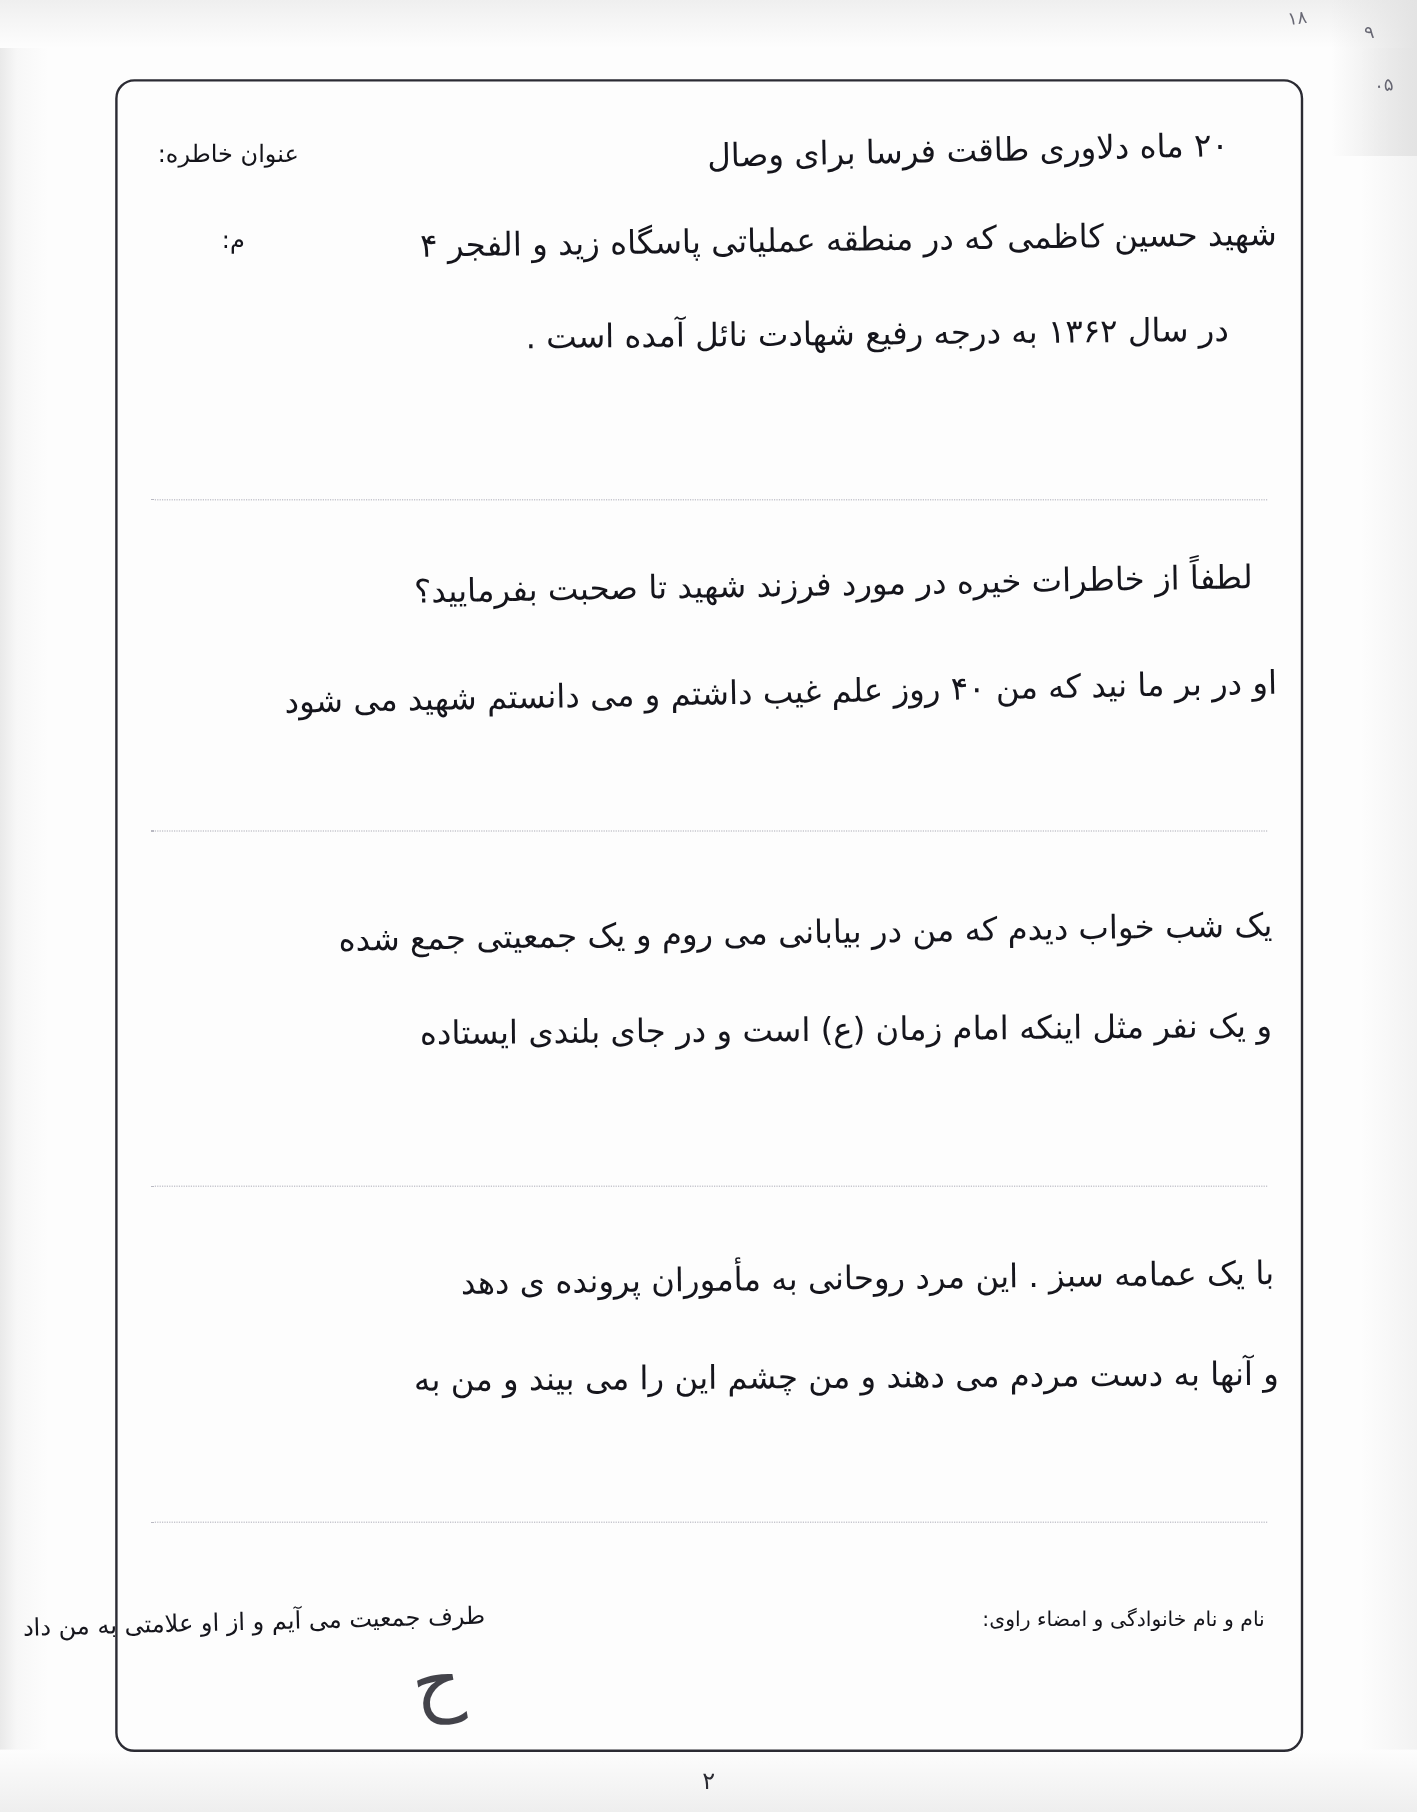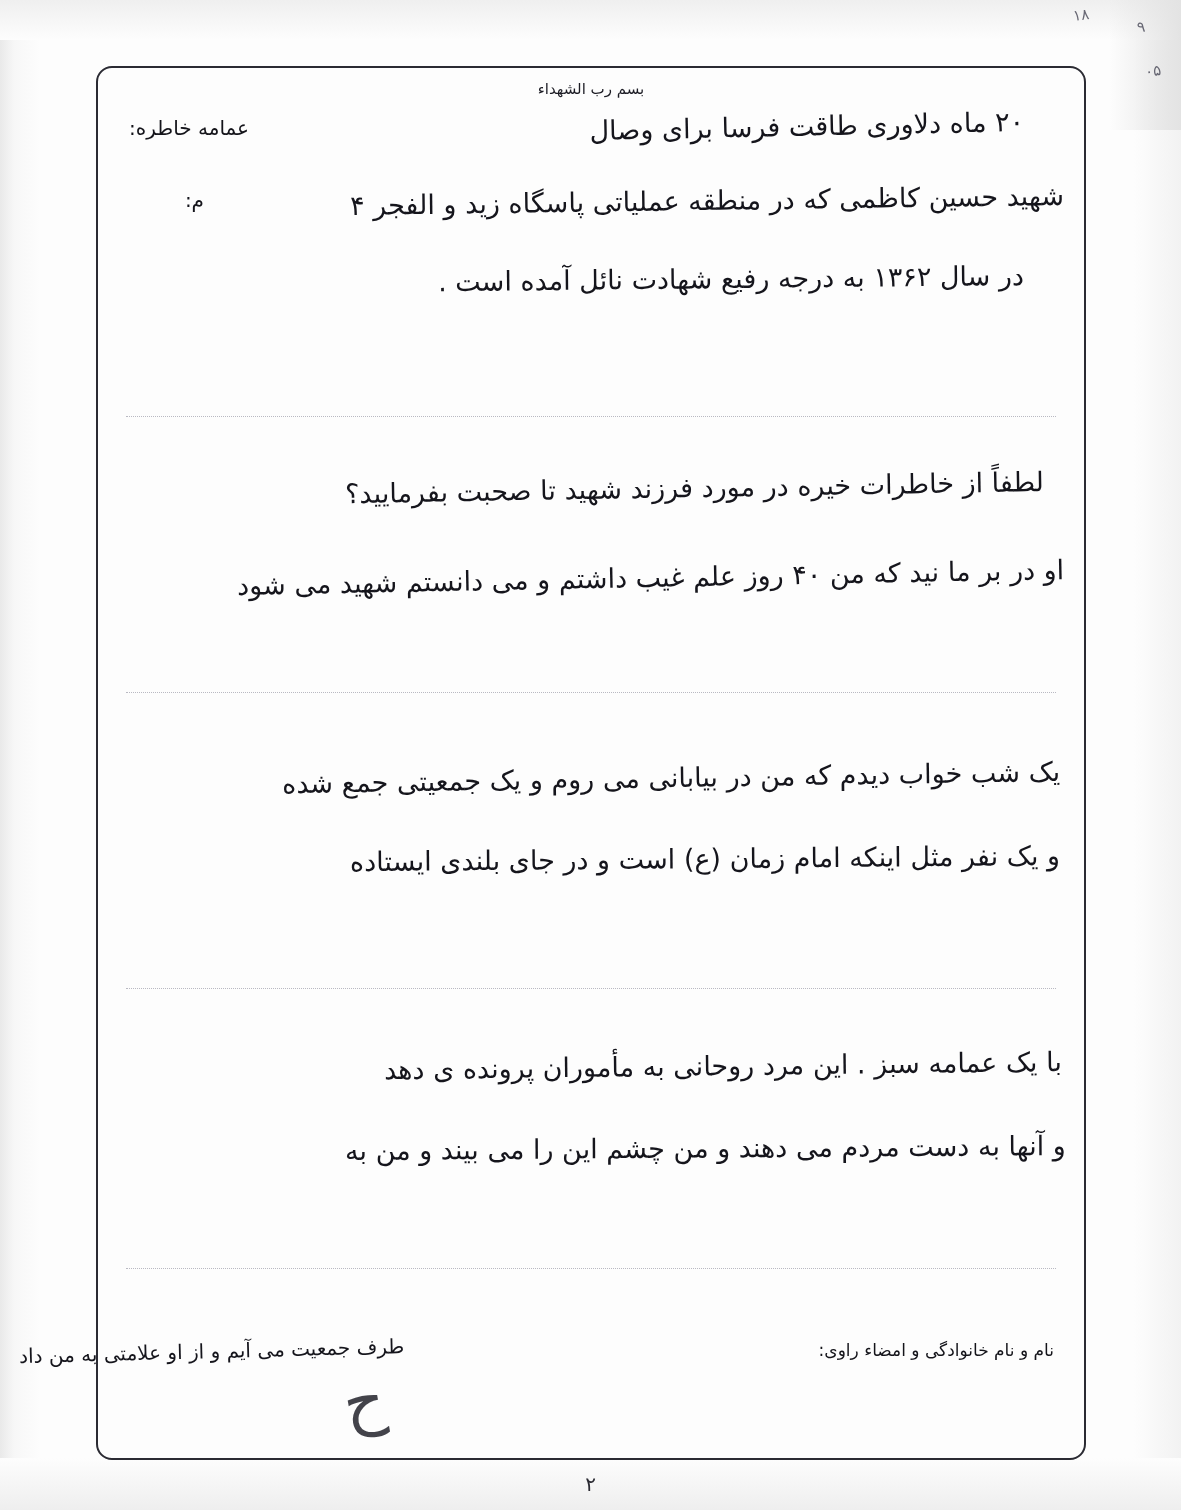--- a/index.html
+++ b/index.html
@@ -139,28 +139,27 @@
 
   <div class="corner-marks">
     <div class="edge"></div>
     <div class="scribble" style="top:6px; right:92px;">۱۸</div>
     <div class="scribble" style="top:18px; right:36px;">۹</div>
     <div class="scribble" style="top:62px; right:20px;">۰۵</div>
   </div>
 
   <div class="form-frame">
 
-    <div class="bismillah">بسم رب الشهداء</div>
 
     <div class="rule" style="top:348px;"></div>
     <div class="rule" style="top:624px;"></div>
     <div class="rule" style="top:920px;"></div>
     <div class="rule" style="top:1200px;"></div>
 
-    <div class="label" style="top:48px; right:835px;">عمامه خاطره:</div>
+    <div class="label" style="top:48px; right:835px;">عنوان خاطره:</div>
     <div class="hand" style="top:38px; right:60px; width:760px; transform: rotate(-1.2deg);">۲۰ ماه دلاوری طاقت فرسا برای وصال</div>
 
     <div class="hand small" style="top:120px; right:880px;">م:</div>
     <div class="hand" style="top:112px; right:20px; transform: rotate(-0.8deg);">شهید حسین کاظمی که در منطقه عملیاتی پاسگاه زید و الفجر ۴</div>
     <div class="hand" style="top:192px; right:60px; transform: rotate(-0.6deg);">در سال ۱۳۶۲ به درجه رفیع شهادت نائل آمده است .</div>
 
     <div class="hand" style="top:398px; right:40px; transform: rotate(-1deg);">لطفاً از خاطرات خیره در مورد فرزند شهید تا صحبت بفرمایید؟</div>
 
     <div class="hand" style="top:486px; right:20px; transform: rotate(-1.1deg);">او در بر ما نید که من ۴۰ روز علم غیب داشتم و می دانستم شهید می شود</div>
 

